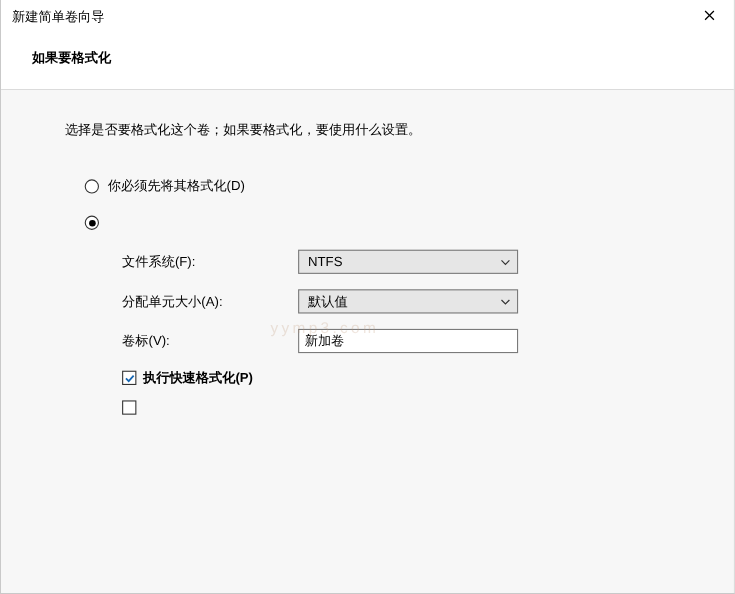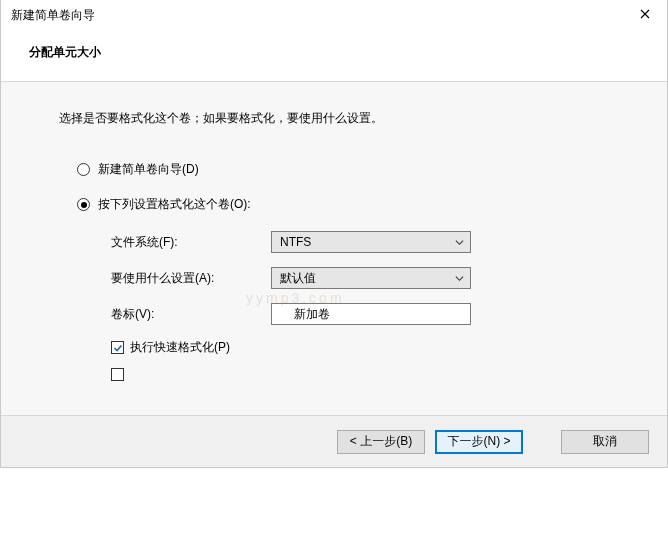--- a/index.html
+++ b/index.html
@@ -5,21 +5,21 @@
   * { box-sizing: border-box; }
   html, body { margin:0; padding:0; }
   body {
     font-family: "Microsoft YaHei", "SimSun", Tahoma, sans-serif;
     font-size: 12px;
     color: #000;
     background: #fff;
   }
   .window {
     width: 668px;
-    height: 468px;
+    height: 540px;
     border: 1px solid #c9c9c9;
     border-top: none;
     position: relative;
     background: #fff;
     display:flex;
     flex-direction:column;
   }
   .titlebar {
     height: 30px;
     display:flex;
@@ -76,27 +76,27 @@
     display:flex; align-items:center; justify-content:space-between;
     padding:0 6px 0 8px;
     font-size:12px;
     cursor:pointer;
   }
   .select .chev svg { width:9px; height:9px; display:block; }
   .textinput {
     width:200px; height:22px;
     border:1px solid #7a7a7a;
     background:#fff;
-    padding:0 22px;
+    padding:0 5px;
     font-size:12px;
     font-family:inherit;
     outline:none;
   }
   .check-row {
-    display:flex; align-items:center; padding-left:52px; margin-bottom:12px;
+    display:flex; align-items:center; padding-left:52px; margin-bottom:12px;font-weight:bold;
   }
   .checkbox {
     width:13px; height:13px; border:1px solid #333; background:#fff;
     margin-right:6px; display:inline-flex; align-items:center; justify-content:center;
   }
   .checkbox.checked { color:#1767b3; }
   .checkbox.checked svg { width:10px; height:10px; display:block; }
   .footer {
     height:52px;
     border-top:1px solid #d8d8d8;
@@ -149,57 +149,56 @@
     <div class="close">
       <span>
         <svg viewBox="0 0 10 10">
             <path d="M1 1 L9 9 M9 1 L1 9" stroke="#000" stroke-width="1.1" fill="none"></path>
           </svg>
       </span>
     </div>
   </div>
 
   <div class="header">
-    <div class="h-title">分配单元大小</div>
+    <div class="h-title">如果要格式化</div>
   </div>
 
   <div class="divider"></div>
 
   <div class="content">
 
     <div class="watermark-sub">yymp3.com</div>
 
     <div class="instr">选择是否要格式化这个卷；如果要格式化，要使用什么设置。</div>
 
     <div class="radio-row">
       <span class="radio"></span>
-      <span>新建简单卷向导(D)</span>
+      <span>你必须先将其格式化(D)</span>
     </div>
 
     <div class="radio-row">
       <span class="radio checked"></span>
-      <span>按下列设置格式化这个卷(O):</span>
     </div>
 
     <div class="form-rows">
 
       <div class="form-row">
         <span class="lbl">文件系统(F):</span>
         <div class="select">
           <span>NTFS</span>
           <span class="chev">
             <svg viewBox="0 0 10 10">
                 <path d="M1 3 L5 7 L9 3" stroke="#333" stroke-width="1.2" fill="none"></path>
               </svg>
           </span>
         </div>
       </div>
 
       <div class="form-row">
-        <span class="lbl">要使用什么设置(A):</span>
+        <span class="lbl">分配单元大小(A):</span>
         <div class="select">
           <span>默认值</span>
           <span class="chev">
             <svg viewBox="0 0 10 10">
                 <path d="M1 3 L5 7 L9 3" stroke="#333" stroke-width="1.2" fill="none"></path>
               </svg>
           </span>
         </div>
       </div>
 
@@ -218,26 +217,14 @@
       </span>
       <span>执行快速格式化(P)</span>
     </div>
 
     <div class="check-row">
       <span class="checkbox"></span>
     </div>
 
   </div>
 
-  <div class="footer">
-    <div class="btn">
-      <span>&lt; 上一步(B)</span>
-    </div>
-    <div class="btn default">
-      <span>下一步(N) &gt;</span>
-    </div>
-    <div class="spacer"></div>
-    <div class="btn">
-      <span>取消</span>
-    </div>
-  </div>
 
 </div>
 
 </body></html>

